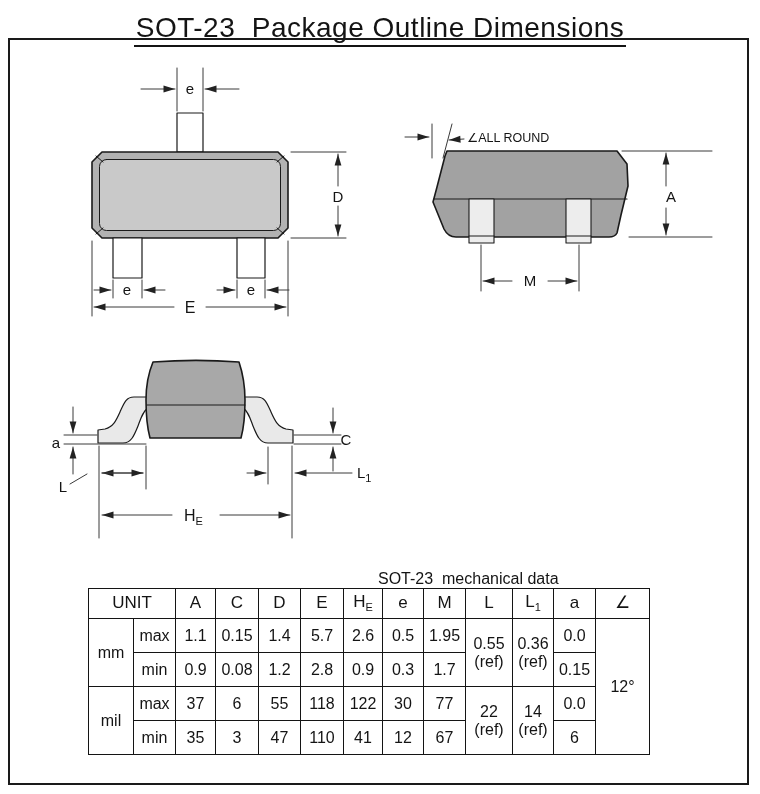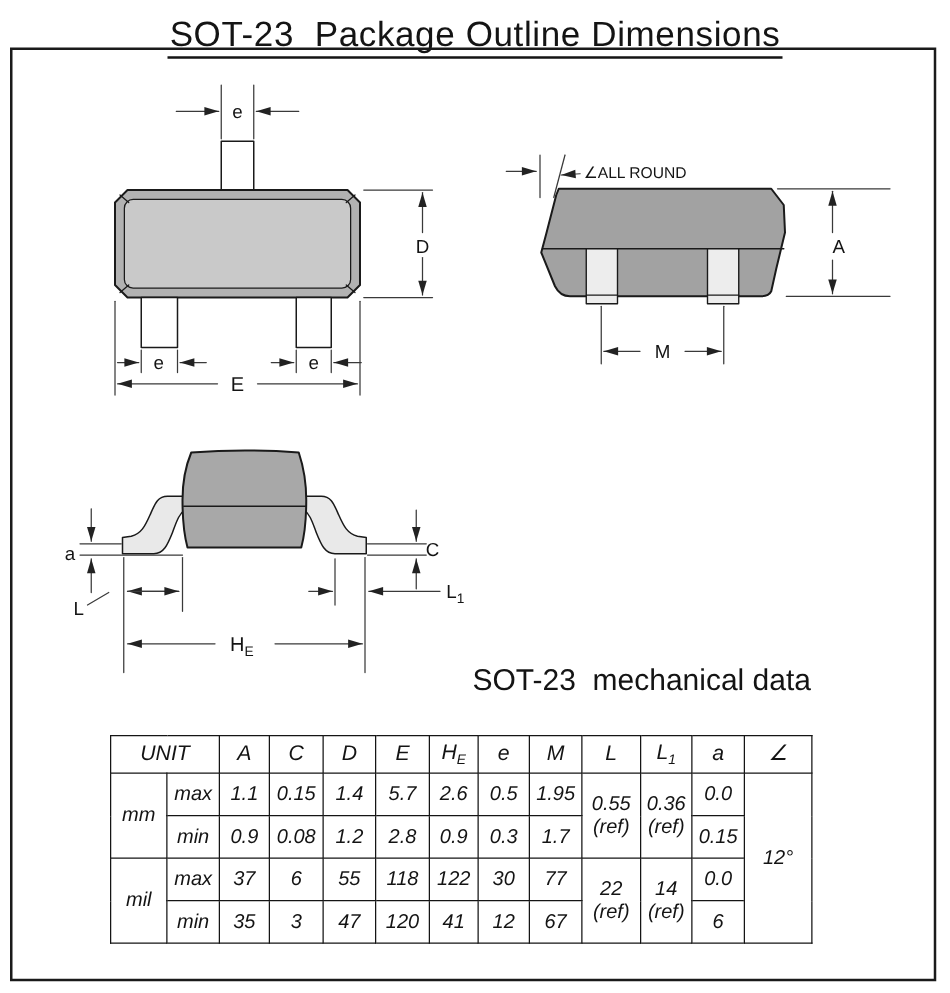--- a/index.html
+++ b/index.html
@@ -5,25 +5,25 @@
   html,body{margin:0;padding:0;background:#fff;}
   #page{position:relative;width:760px;height:794px;background:#fff;
         font-family:"Liberation Sans",sans-serif;color:#141414;overflow:hidden;}
   .page-title-wrap{position:absolute;top:12px;left:0;right:0;text-align:center;}
   .page-title{display:inline-block;font-size:28px;letter-spacing:.5px;white-space:pre;
               border-bottom:2px solid #141414;padding:0 2px 1px 2px;}
   .frame{position:absolute;left:8px;top:38px;width:741px;height:747px;
          border:2px solid #1a1a1a;box-sizing:border-box;}
   svg.drawings{position:absolute;left:0;top:0;}
   svg text{fill:#141414;font-family:"Liberation Sans",sans-serif;}
-  .tbl-title{position:absolute;left:378px;top:531px;font-size:24px;white-space:pre;}
+  .tbl-title{position:absolute;left:378px;top:570px;font-size:16px;white-space:pre;}
   table.mech{position:absolute;left:88px;top:588px;border-collapse:collapse;
              table-layout:fixed;font-size:16px;}
   table.mech th,table.mech td{border:1.5px solid #141414;text-align:center;
-             vertical-align:middle;padding:0;font-weight:400;line-height:1.1;font-style:italic;}
+             vertical-align:middle;padding:0;font-weight:400;line-height:1.1;}
   table.mech .hdr{height:30px;font-size:17px;}
   table.mech .r{height:34px;}
   .refcell span{display:block;}
   sub{font-size:11px;}
 </style>
 </head>
 <body>
 
 <div id="page">
 
@@ -267,21 +267,21 @@
             <span>14</span>
             <span>(ref)</span>
           </td>
       <td>0.0</td>
     </tr>
     <tr class="r">
       <th>min</th>
       <td>35</td>
       <td>3</td>
       <td>47</td>
-      <td>120</td>
+      <td>110</td>
       <td>41</td>
       <td>12</td>
       <td>67</td>
       <td>6</td>
     </tr>
   </tbody>
     </table>
 
 </div>
 

